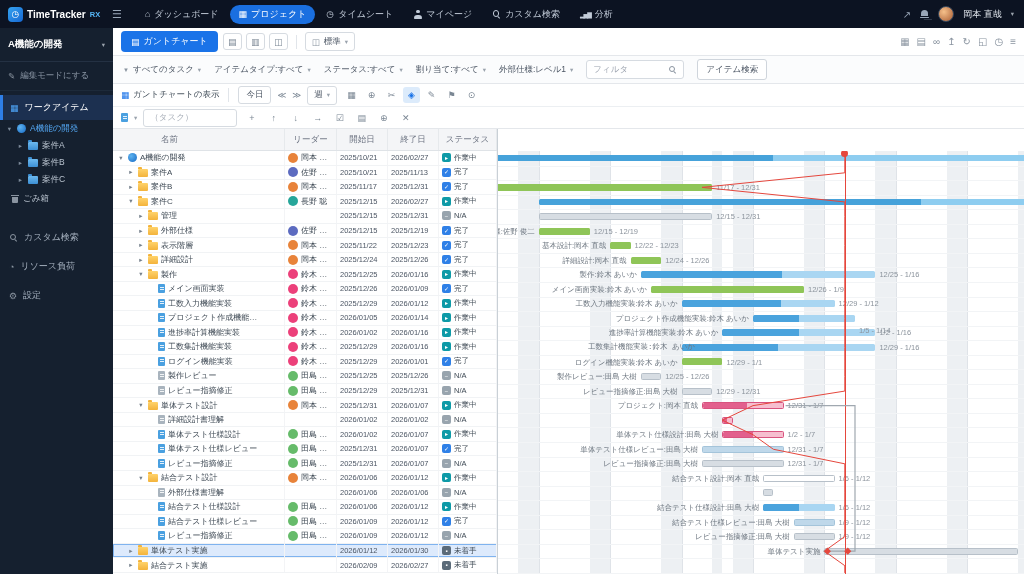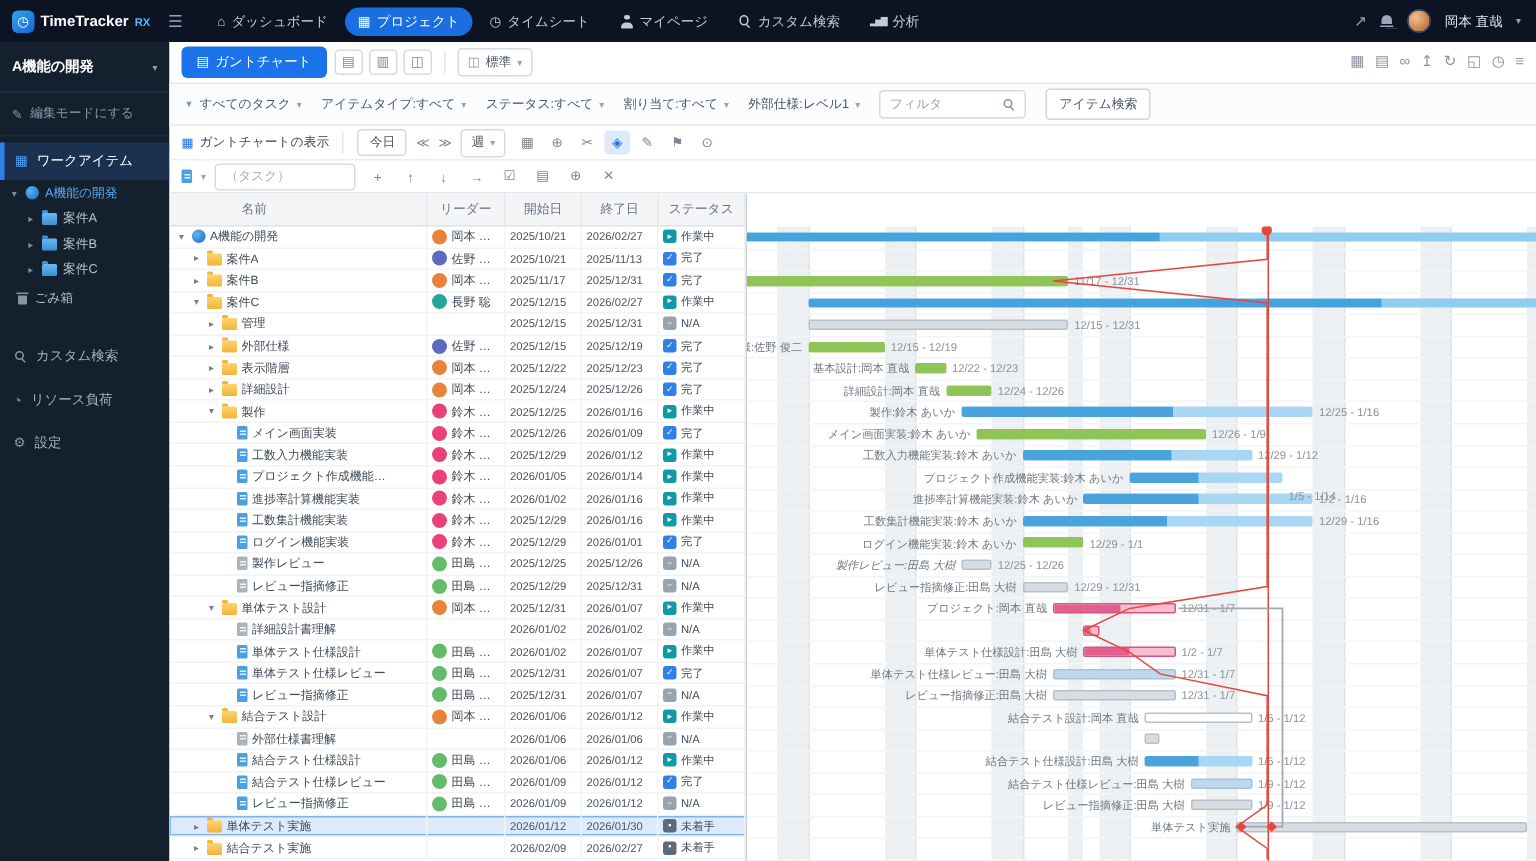--- a/index.html
+++ b/index.html
@@ -436,21 +436,21 @@
             <div class="trow">
               <div class="tc" style="width: 172px; padding-left: 24px;">
                 <span class="arrow">▸</span>
                 <span class="fold ic"></span>
                 <span class="nm">表示階層</span>
               </div>
               <div class="tc" style="width: 52px;">
                 <span class="avatar-s" style="background: rgb(232, 131, 58);"></span>
                 <span class="nm">岡本 直哉</span>
               </div>
-              <div class="tc date" style="width: 51px;">2025/12/22</div>
+              <div class="tc date" style="width: 51px;">2025/11/22</div>
               <div class="tc date" style="width: 51px;">2025/12/23</div>
               <div class="tc stat" style="width: 58px;">
                 <span class="st-ic" style="background: rgb(47, 128, 231);">✓</span>
                 <span>完了</span>
               </div>
             </div>
             <div class="trow">
               <div class="tc" style="width: 172px; padding-left: 24px;">
                 <span class="arrow">▸</span>
                 <span class="fold ic"></span>
@@ -918,29 +918,29 @@
             <div class="blabel l" style="right: 275px; top: 163.85px;">プロジェクト作成機能実装:鈴木 あいか</div>
             <div class="blabel" style="left: 361px; top: 176px;">1/5 - 1/14</div>
             <div class="bar" style="left: 224.4px; top: 178.375px; width: 153px; height: 7px; background: rgb(169, 214, 242);">
               <div class="prog" style="width: 50%; background: rgb(74, 163, 221);"></div>
             </div>
             <div class="blabel l" style="right: 305.6px; top: 178.4px;">進捗率計算機能実装:鈴木 あいか</div>
             <div class="blabel" style="left: 381.4px; top: 178.4px;">1/2 - 1/16</div>
             <div class="bar" style="left: 183.6px; top: 192.925px; width: 193.8px; height: 7px; background: rgb(169, 214, 242);">
               <div class="prog" style="width: 50%; background: rgb(74, 163, 221);"></div>
             </div>
-            <div class="blabel l" style="right: 346px; top: 192.95px;">工数集計機能実装:鈴木 あいか</div>
+            <div class="blabel l" style="right: 329px; top: 192.95px; font-family: Liberation Mono, monospace;">工数集計機能実装:鈴木 あいか</div>
             <div class="blabel" style="left: 381.4px; top: 192.95px;">12/29 - 1/16</div>
             <div class="bar" style="left: 183.6px; top: 207.475px; width: 40.8px; height: 7px; background: rgb(203, 231, 164);">
               <div class="prog" style="width: 100%; background: rgb(143, 197, 88);"></div>
             </div>
             <div class="blabel l" style="right: 346.4px; top: 207.5px;">ログイン機能実装:鈴木 あいか</div>
             <div class="blabel" style="left: 228.4px; top: 207.5px;">12/29 - 1/1</div>
             <div class="bar" style="left: 142.8px; top: 222.025px; width: 20.4px; height: 7px; background: rgb(215, 221, 227); border: 1px solid rgb(183, 192, 201);"></div>
-            <div class="blabel l" style="right: 387.2px; top: 222.05px; font-style: italic;">製作レビュー:田島 大樹</div>
+            <div class="blabel l" style="right: 387.2px; top: 222.05px;">製作レビュー:田島 大樹</div>
             <div class="blabel" style="left: 167.2px; top: 222.05px;">12/25 - 12/26</div>
             <div class="bar" style="left: 183.6px; top: 236.575px; width: 30.6px; height: 7px; background: rgb(215, 221, 227); border: 1px solid rgb(183, 192, 201);"></div>
             <div class="blabel l" style="right: 346.4px; top: 236.6px;">レビュー指摘修正:田島 大樹</div>
             <div class="blabel" style="left: 218.2px; top: 236.6px;">12/29 - 12/31</div>
             <div class="bar" style="left: 204px; top: 251.125px; width: 81.6px; height: 7px; background: rgb(246, 190, 207); border: 1px solid rgb(216, 83, 127);">
               <div class="prog" style="width: 55%; background: rgb(226, 96, 141);"></div>
             </div>
             <div class="blabel l" style="right: 326px; top: 251.15px;">プロジェクト:岡本 直哉</div>
             <div class="blabel" style="left: 289.6px; top: 251.15px;">12/31 - 1/7</div>
             <div class="bar" style="left: 224.4px; top: 265.675px; width: 10.2px; height: 7px; background: rgb(246, 190, 207); border: 1px solid rgb(216, 83, 127);">

